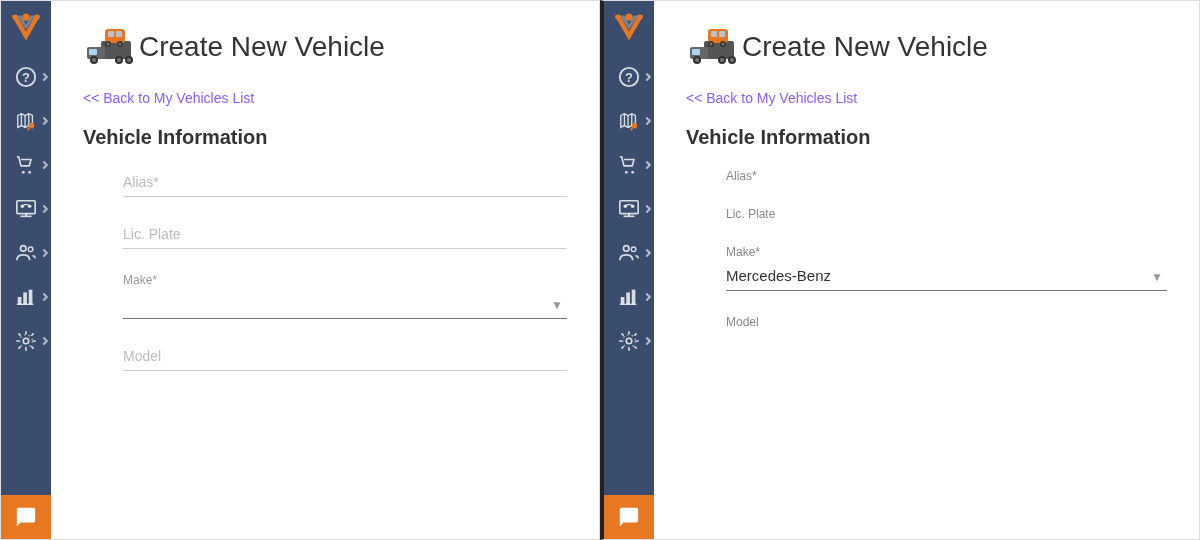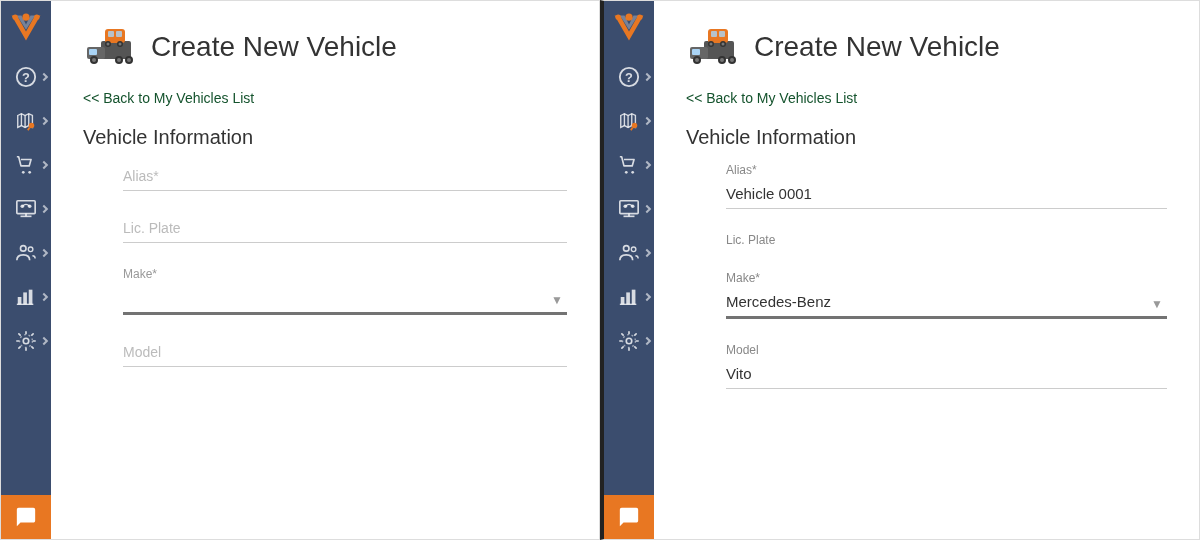--- a/index.html
+++ b/index.html
@@ -108,44 +108,44 @@
     .main-content {
       flex: 1;
       padding: 24px 32px;
       overflow-y: auto;
       background: #fff;
     }
 
     .page-header {
       display: flex;
       align-items: center;
-      gap: 12px;
+      gap: 0;
       margin-bottom: 20px;
     }
 
     .page-title {
       font-size: 28px;
       font-weight: 300;
       color: #333;
     }
 
     .back-link {
-      color: #14532d;
+      color: #8b5cf6;
       font-size: 14px;
       cursor: pointer;
       text-decoration: none;
       display: inline-block;
       margin-bottom: 20px;
     }
 
     .section-title {
       font-size: 20px;
-      font-weight: 400;
+      font-weight: 700;
       color: #333;
-      margin-bottom: 14px;
+      margin-bottom: 20px;
     }
 
     .form-group {
       margin-bottom: 24px;
       margin-left: 40px;
     }
 
     .form-label {
       font-size: 12px;
       color: #999;
@@ -173,21 +173,21 @@
       font-size: 14px;
     }
 
     .form-select-wrapper {
       position: relative;
     }
 
     .form-select {
       width: 100%;
       border: none;
-      border-bottom: 3px solid #737373;
+      border-bottom: 1px solid #737373;
       padding: 4px 0 6px 0;
       font-size: 15px;
       color: #333;
       outline: none;
       background: transparent;
       appearance: none;
       -webkit-appearance: none;
       cursor: pointer;
     }
 
@@ -480,21 +480,20 @@
       </svg>
       <h1 class="page-title">Create New Vehicle</h1>
     </div>
 
     <a class="back-link">&lt;&lt; Back to My Vehicles List</a>
 
     <h2 class="section-title">Vehicle Information</h2>
 
     <div class="form-group">
       <label class="form-label has-value">Alias*</label>
-      <input class="form-input" type="text" value="Vehicle 0001" style="">
     </div>
 
     <div class="form-group">
       <label class="form-label has-value">Lic. Plate</label>
     </div>
 
     <div class="form-group">
       <label class="form-label has-value">Make*</label>
       <div class="form-select-wrapper">
         <select class="form-select">
@@ -503,16 +502,15 @@
           <option value="Volkswagen">Volkswagen</option>
           <option value="Ford">Ford</option>
           <option value="Toyota">Toyota</option>
         </select>
         <span class="select-arrow">▼</span>
       </div>
     </div>
 
     <div class="form-group">
       <label class="form-label has-value">Model</label>
-      <input class="form-input" type="text" value="Vito" style="">
     </div>
   </div>
 </div>
 
 </body></html>

